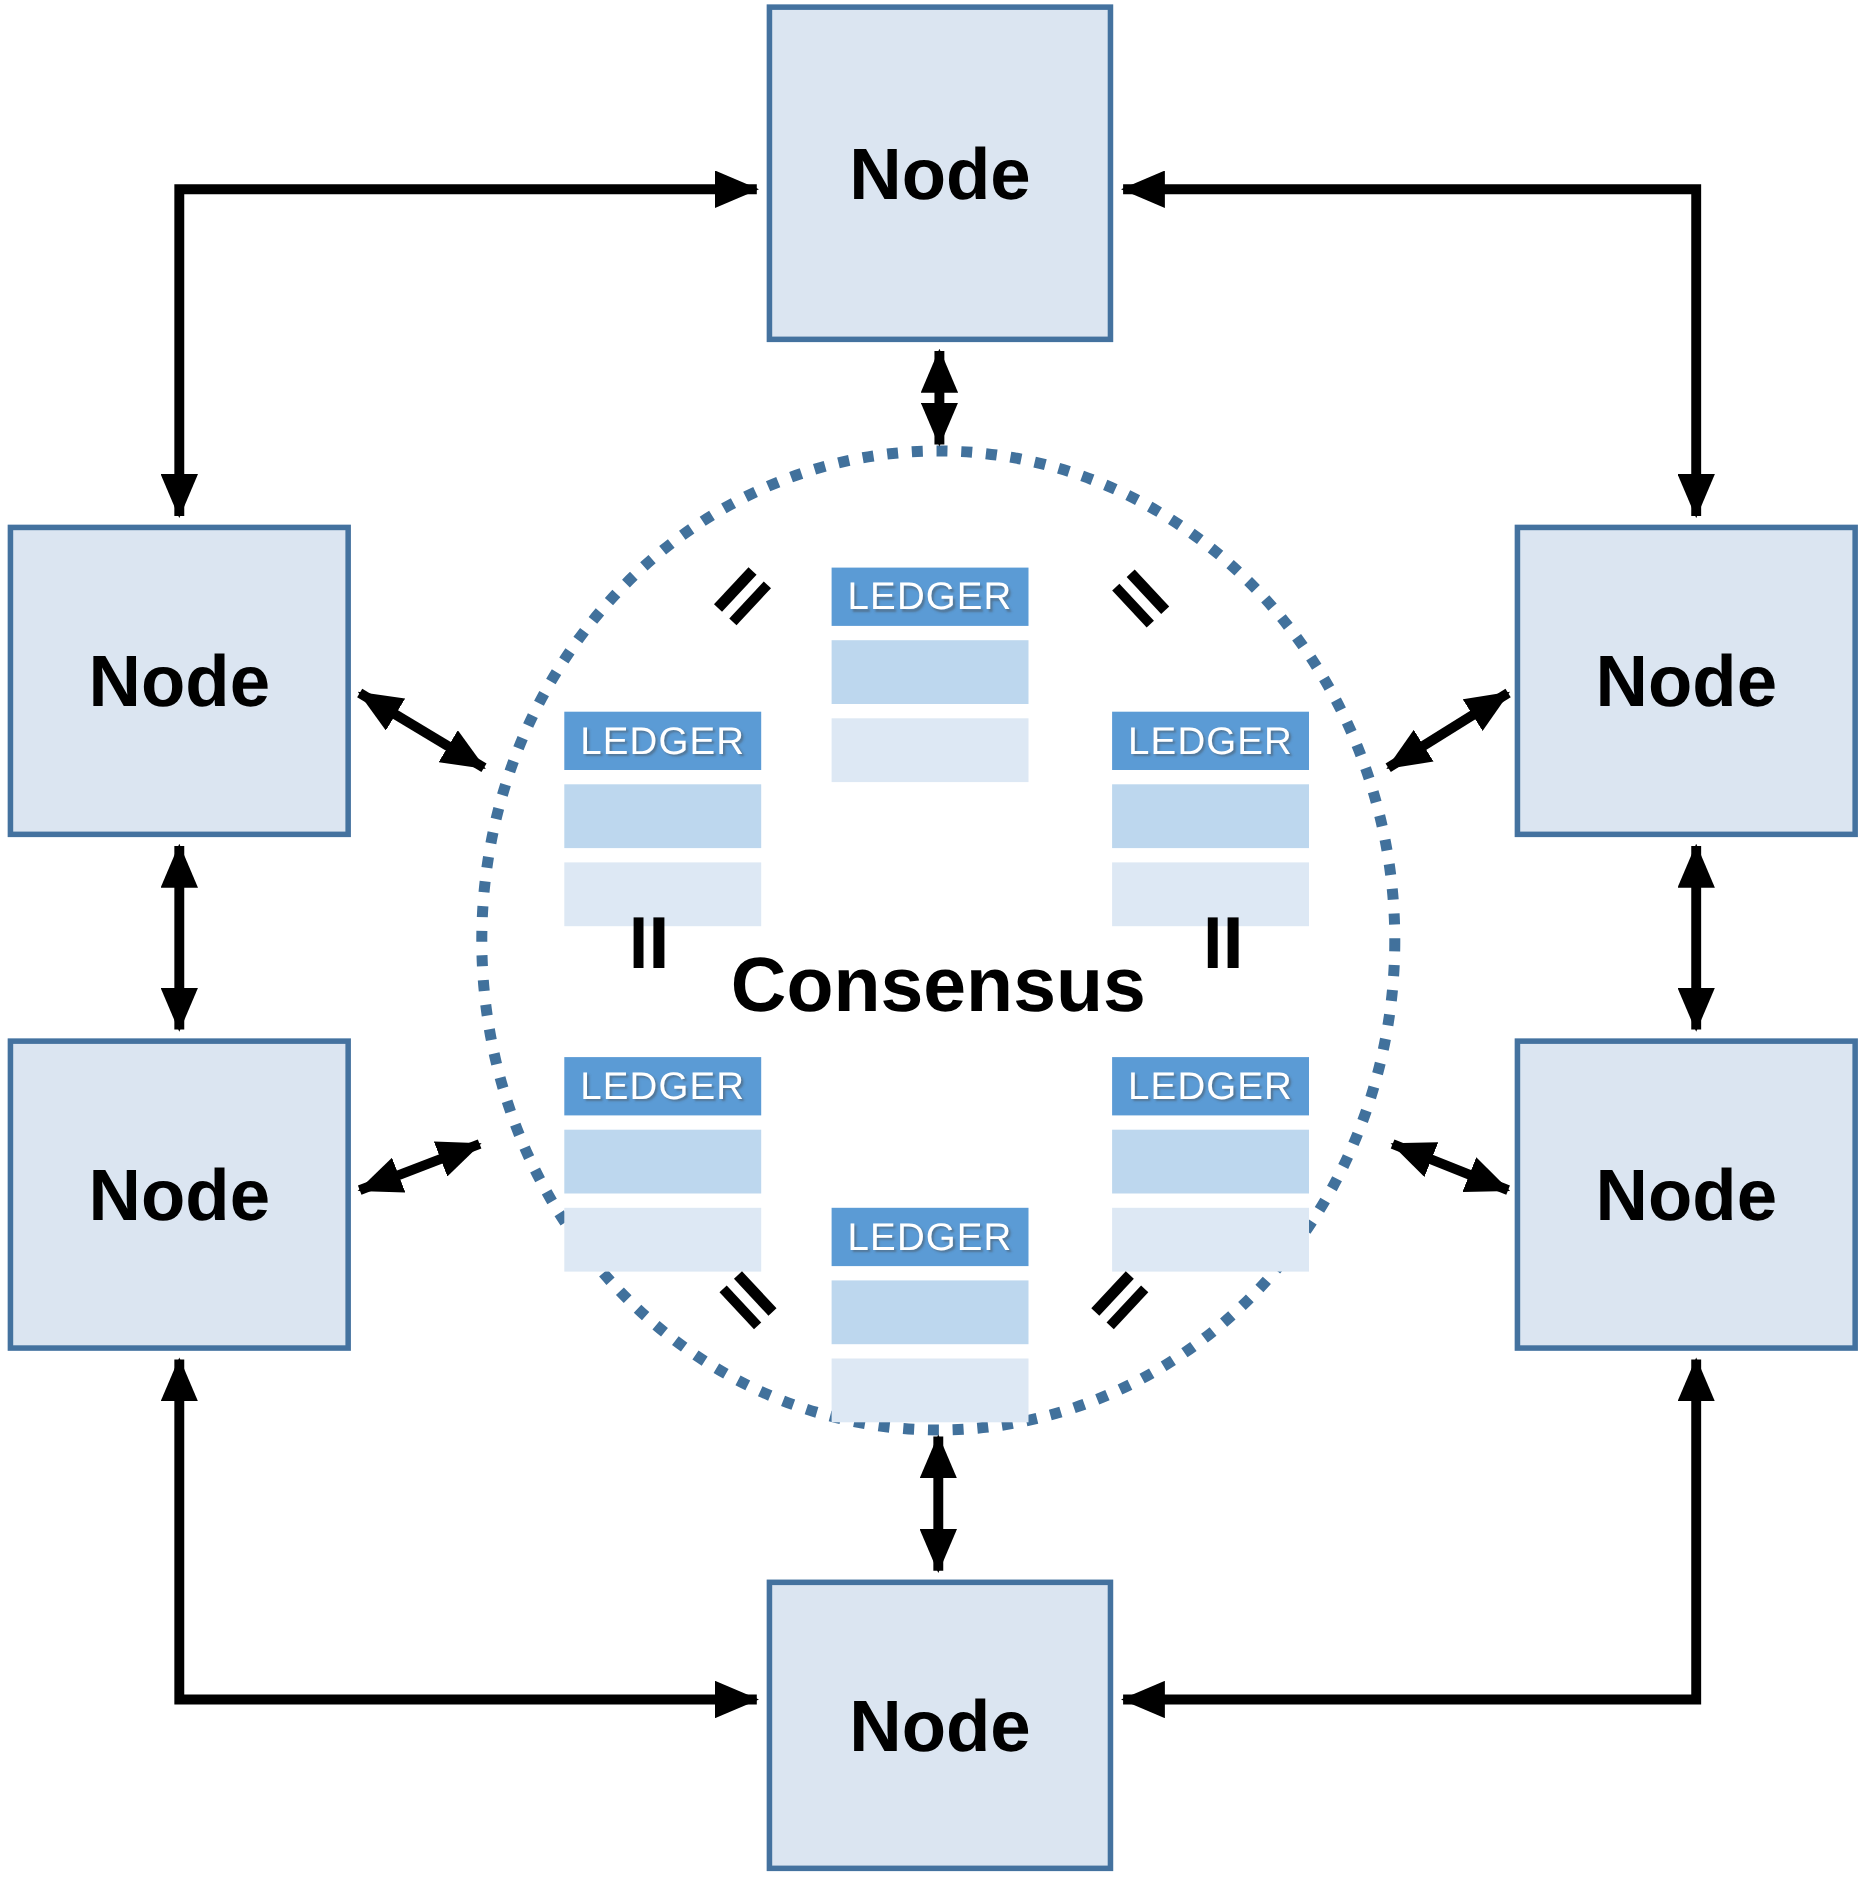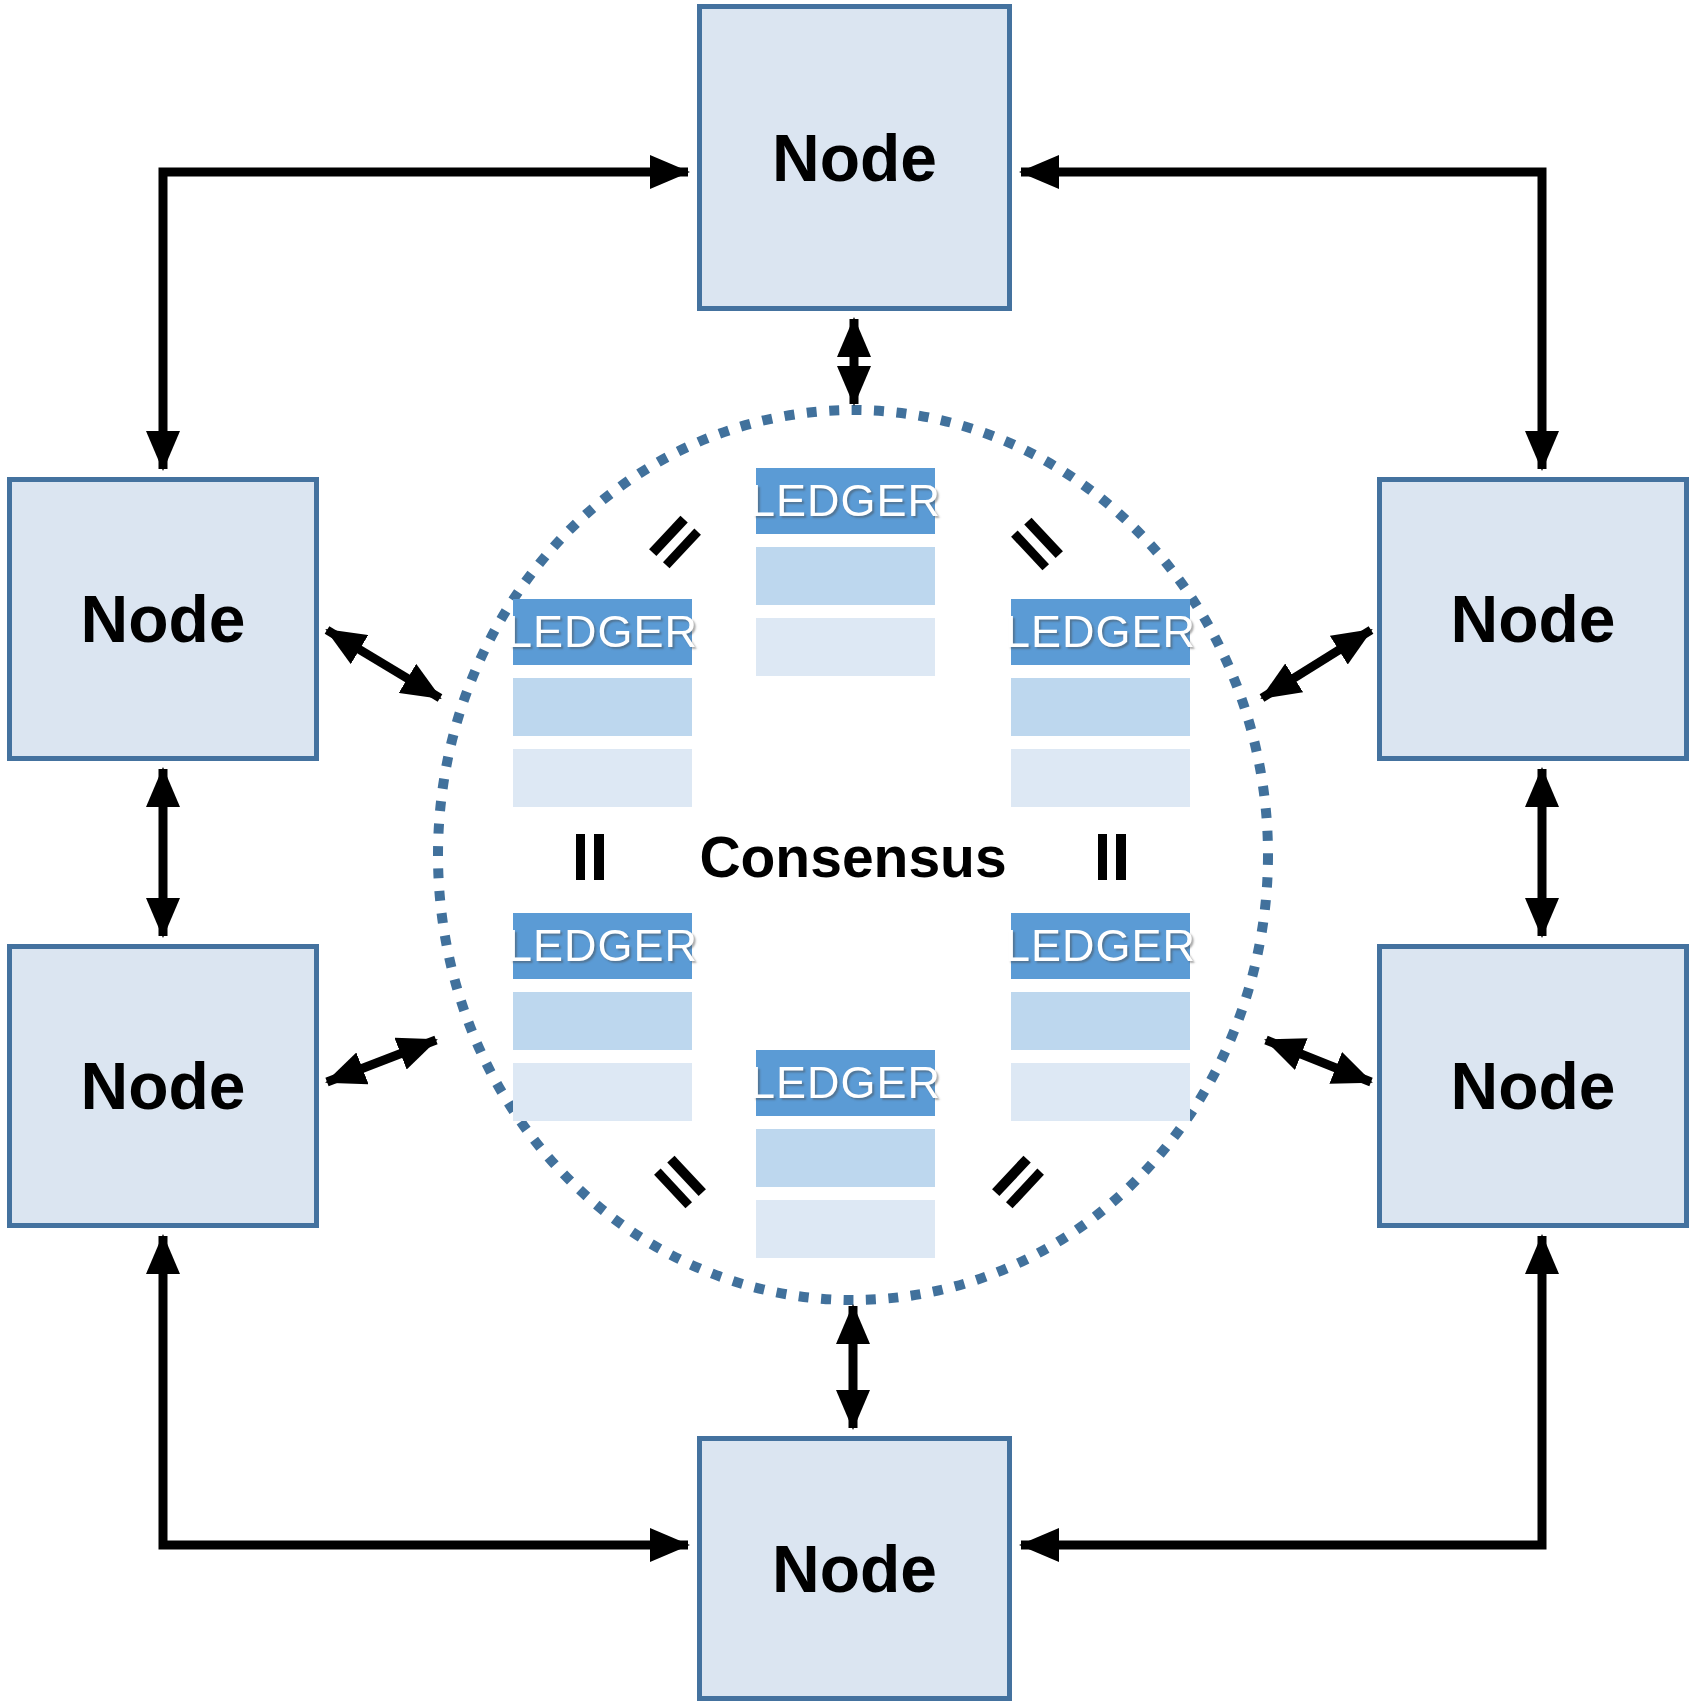--- a/index.html
+++ b/index.html
@@ -64,51 +64,52 @@
   .node-upper-right { left: 1377px; top: 477px;  width: 312px; height: 284px; }
   .node-lower-left  { left: 7px;    top: 944px;  width: 312px; height: 284px; }
   .node-lower-right { left: 1377px; top: 944px;  width: 312px; height: 284px; }
   .node-bottom      { left: 697px;  top: 1436px; width: 315px; height: 265px; }
 
   .ledger {
     position: absolute;
     width: 179px;
   }
   .ledger-header {
-    height: 66px;
+    height: 53px;
     background: var(--ledger-header);
     color: var(--ledger-text);
-    font-size: 45px;
+    font-size: 35px;
     letter-spacing: 1px;
     display: flex;
     align-items: center;
     justify-content: center;
     text-shadow: 2px 2px 2px rgba(70,70,70,0.45);
+    margin-top: 48px;
   }
   .ledger-row {
     height: 58px;
     margin-top: 13px;
   }
   .ledger-row.r1 { background: var(--ledger-row1); }
   .ledger-row.r2 { background: var(--ledger-row2); }
 
   .ledger-top         { left: 756px;  top: 468px; }
   .ledger-upper-left  { left: 513px;  top: 599px; }
   .ledger-upper-right { left: 1011px; top: 599px; }
   .ledger-lower-left  { left: 513px;  top: 913px; }
   .ledger-lower-right { left: 1011px; top: 913px; }
   .ledger-bottom      { left: 756px;  top: 1050px; }
 
   .consensus-label {
     position: absolute;
     left: 553px;
-    top: 810px;
+    top: 848px;
     width: 600px;
     text-align: center;
-    font-size: 57px;
+    font-size: 70px;
     font-weight: bold;
     line-height: 94px;
     color: var(--consensus-text);
   }
 
   .eq {
     position: absolute;
     width: 46px;
     height: 28px;
     display: flex;

